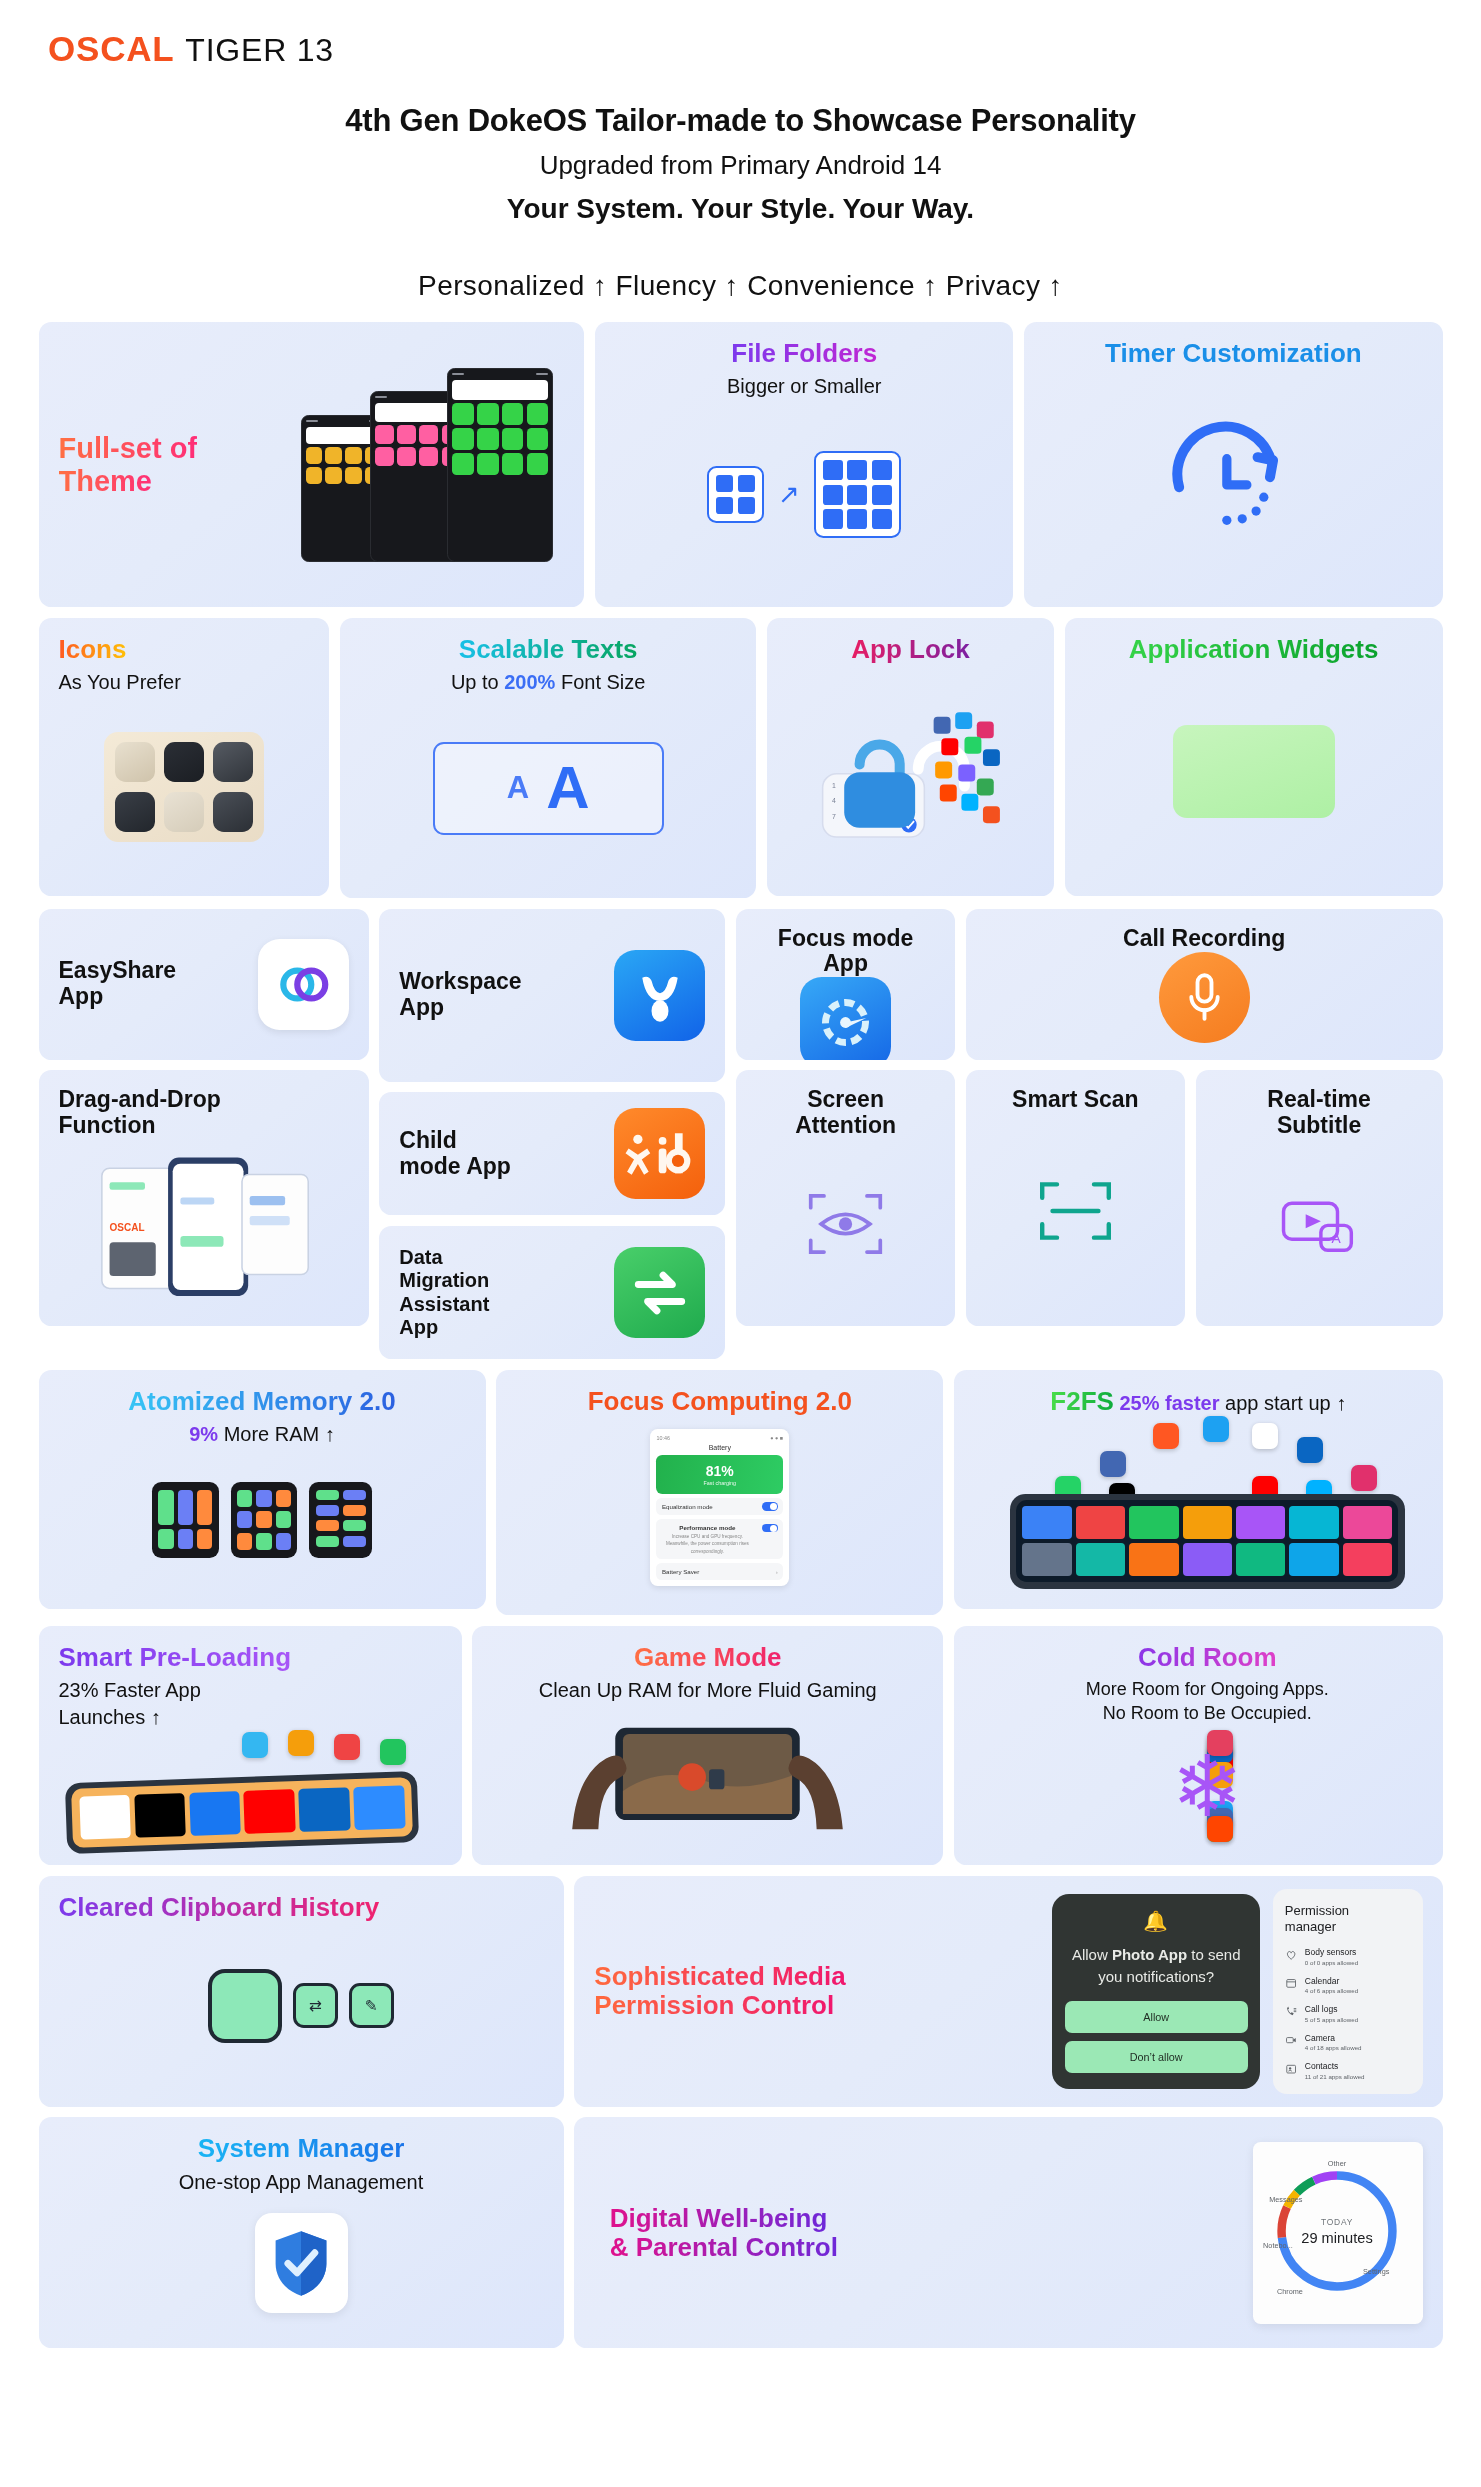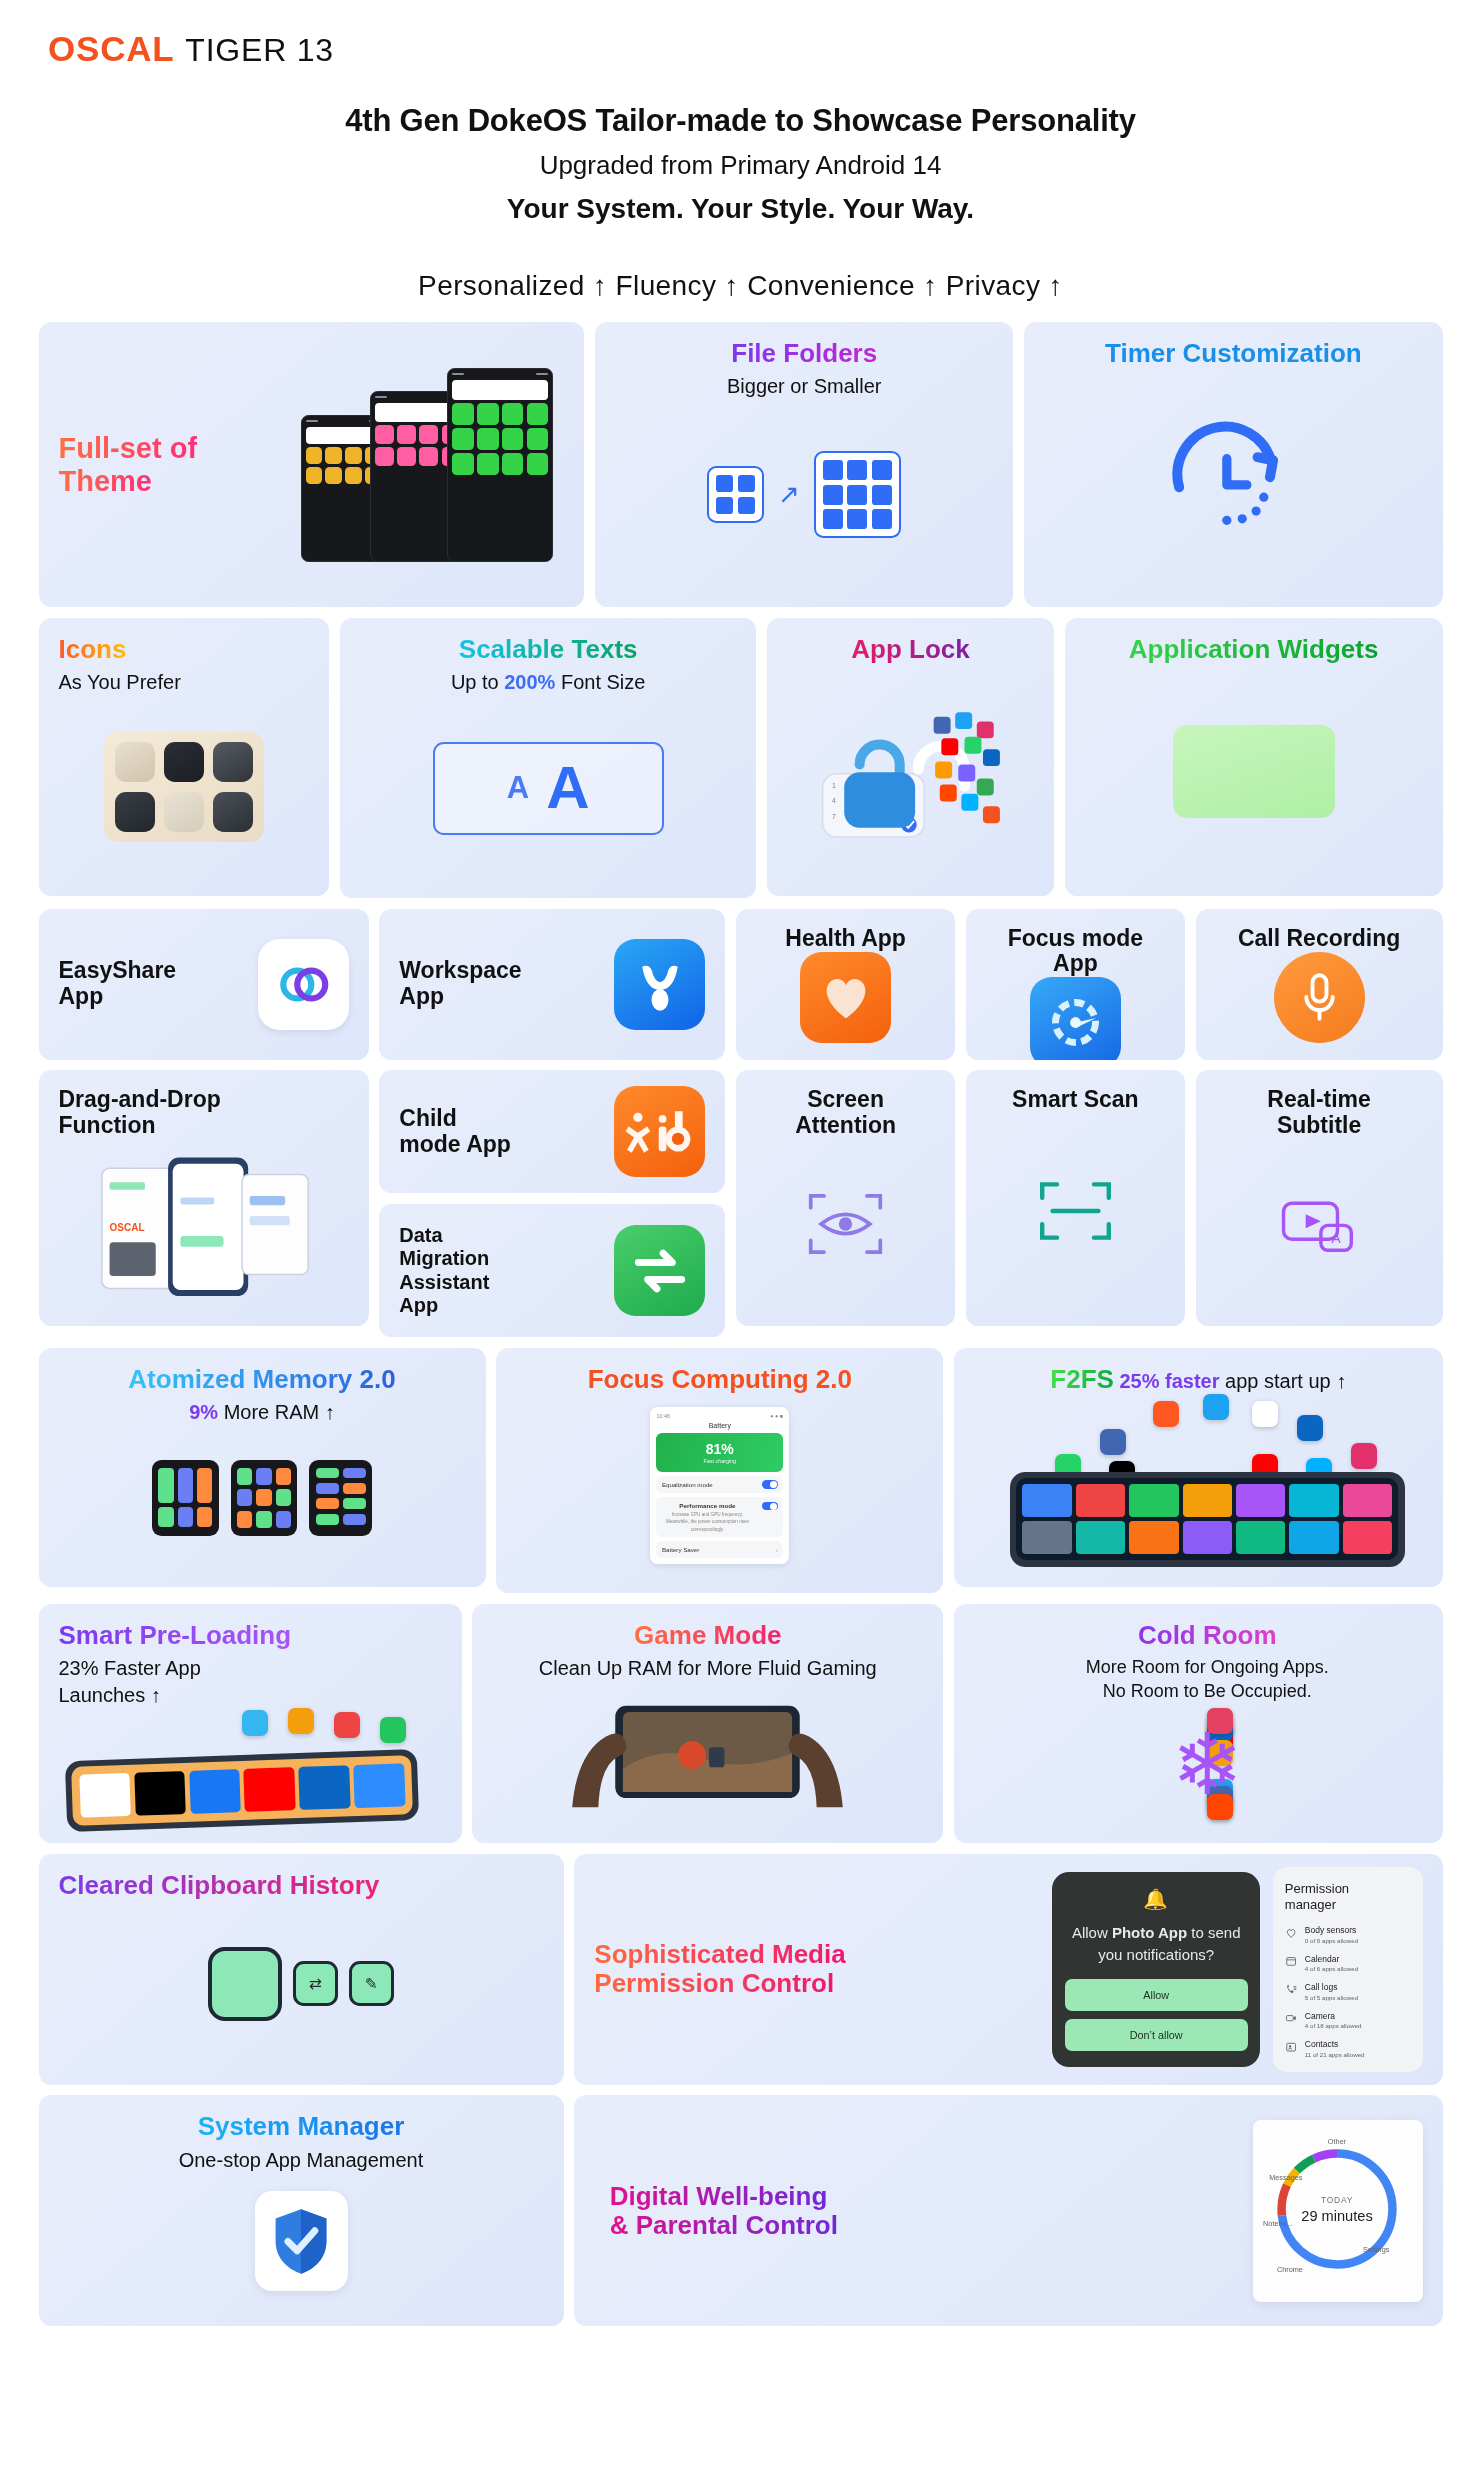--- a/index.html
+++ b/index.html
@@ -395,21 +395,21 @@
             <rect x="120" y="110" width="56" height="14" rx="4" fill="#8de8b8"></rect>
             <rect x="200" y="30" width="86" height="130" rx="9" fill="#fdfdfd" stroke="#c9d2e3" stroke-width="2"></rect>
             <rect x="210" y="58" width="46" height="12" rx="3" fill="#9cc0f0"></rect>
             <rect x="210" y="84" width="52" height="12" rx="3" fill="#cfe0f7"></rect>
           </svg>
         </div>
       </div>
     </div>
 
     <div class="col" style="width:346px;">
-      <div class="card" style="height:151px;flex-direction:row;align-items:center;justify-content:space-between;">
+      <div class="card" style="height:173px;flex-direction:row;align-items:center;justify-content:space-between;">
         <div>
           <div class="title plain sm">Workspace</div>
           <div class="title plain sm">App</div>
         </div>
         <div class="app-tile blue">
           <svg width="54" height="57" viewBox="0 0 70 74">
             <path d="M12 14 q5 30 23 30 q18 0 23 -30 q-8 -4 -12 4 q-4 16 -11 16 q-7 0 -11 -16 q-4 -8 -12 -4 z" fill="#fff"></path>
             <ellipse cx="35" cy="57" rx="11" ry="14" fill="#fff"></ellipse>
           </svg>
         </div>
@@ -448,30 +448,20 @@
           <svg width="56" height="48" viewBox="0 0 72 62">
             <path d="M8 20 h44 l-12 -12" fill="none" stroke="#fff" stroke-width="9" stroke-linecap="round" stroke-linejoin="round"></path>
             <path d="M64 42 h-44 l12 12" fill="none" stroke="#fff" stroke-width="9" stroke-linecap="round" stroke-linejoin="round"></path>
           </svg>
         </div>
       </div>
     </div>
 
     <div class="col" style="flex:1;">
       <div class="row" style="height:151px;">
-        <div class="card center" style="width:219px;">
-          <div class="title plain sm">Health App</div>
-          <div class="illus">
-            <div class="app-tile orange">
-              <svg width="56" height="51" viewBox="0 0 72 66">
-                <path d="M36 60 C6 38 6 16 20 10 C29 6 36 14 36 18 C36 14 43 6 52 10 C66 16 66 38 36 60 Z" fill="#fbe3d2"></path>
-              </svg>
-            </div>
-          </div>
-        </div>
         <div class="card center" style="width:219px;">
           <div class="title plain sm">Focus mode App</div>
           <div class="illus">
             <div class="app-tile bluesq">
               <svg width="57" height="57" viewBox="0 0 74 74">
                 <circle cx="37" cy="37" r="26" fill="none" stroke="#d9f1fb" stroke-width="9" stroke-dasharray="13 7"></circle>
                 <circle cx="37" cy="37" r="7" fill="#eaf7fe"></circle>
                 <path d="M37 37 L64 31 L37 44 Z" fill="#eaf7fe"></path>
               </svg>
             </div>

